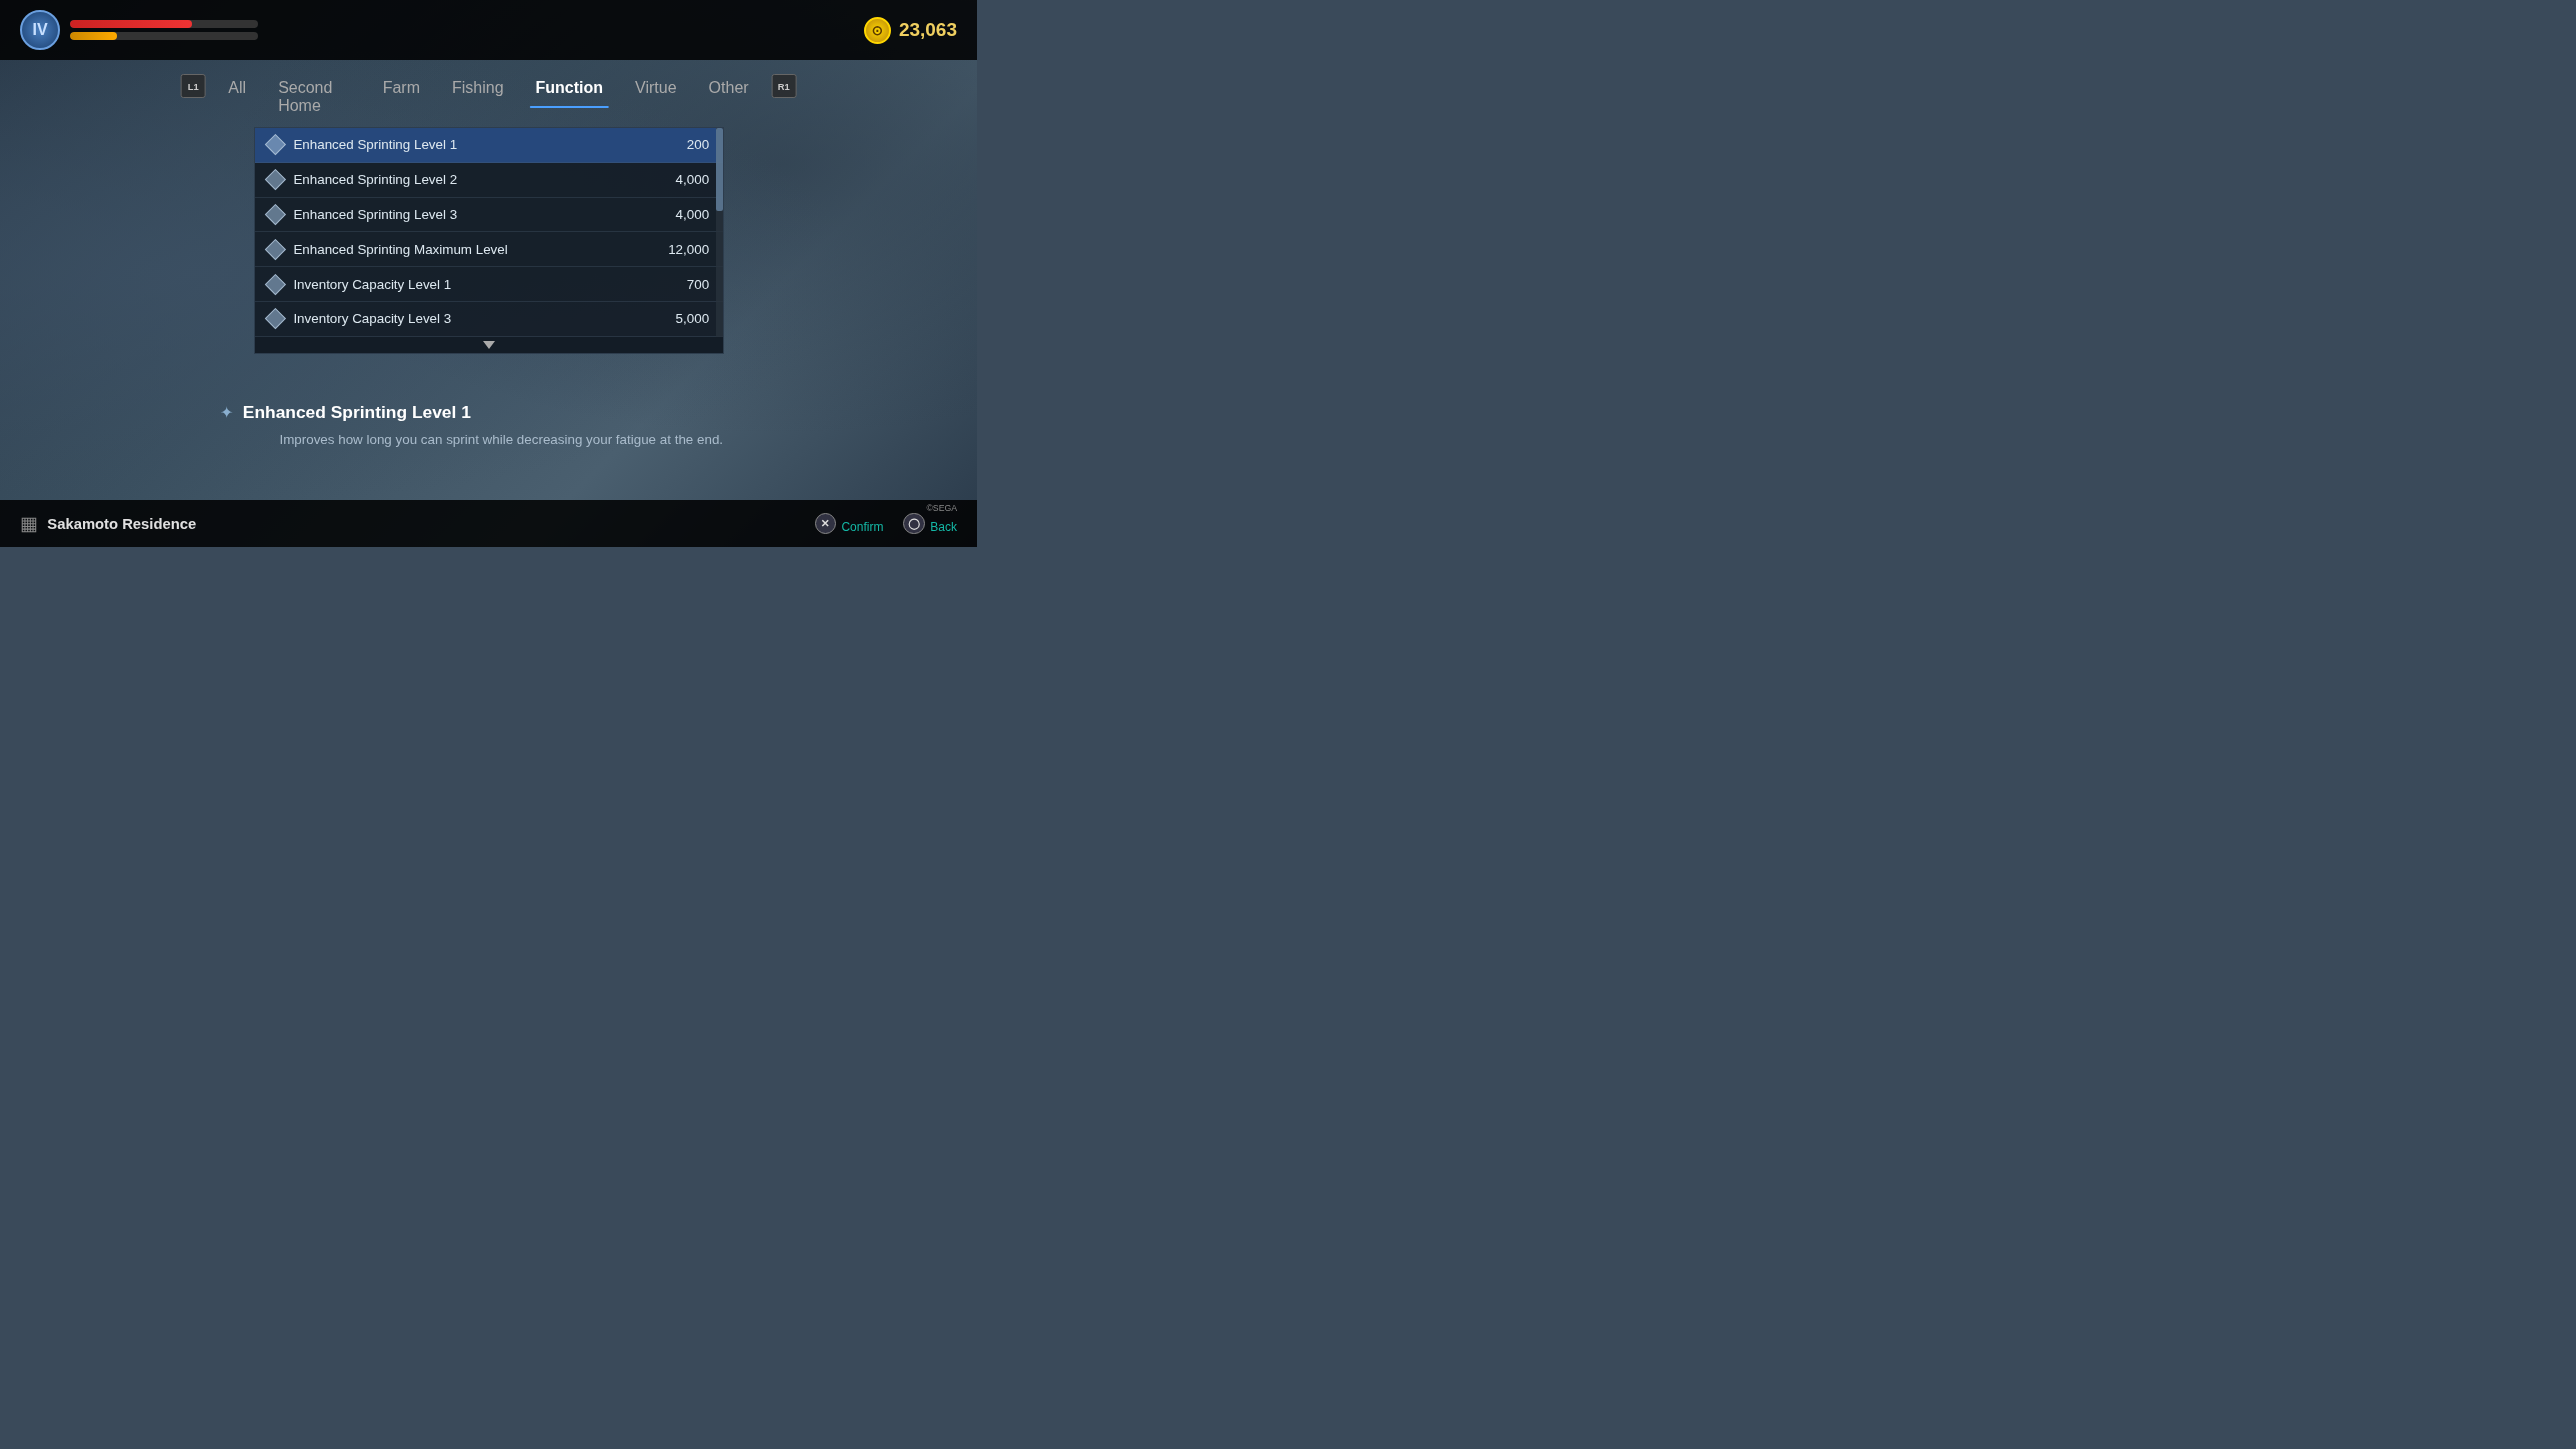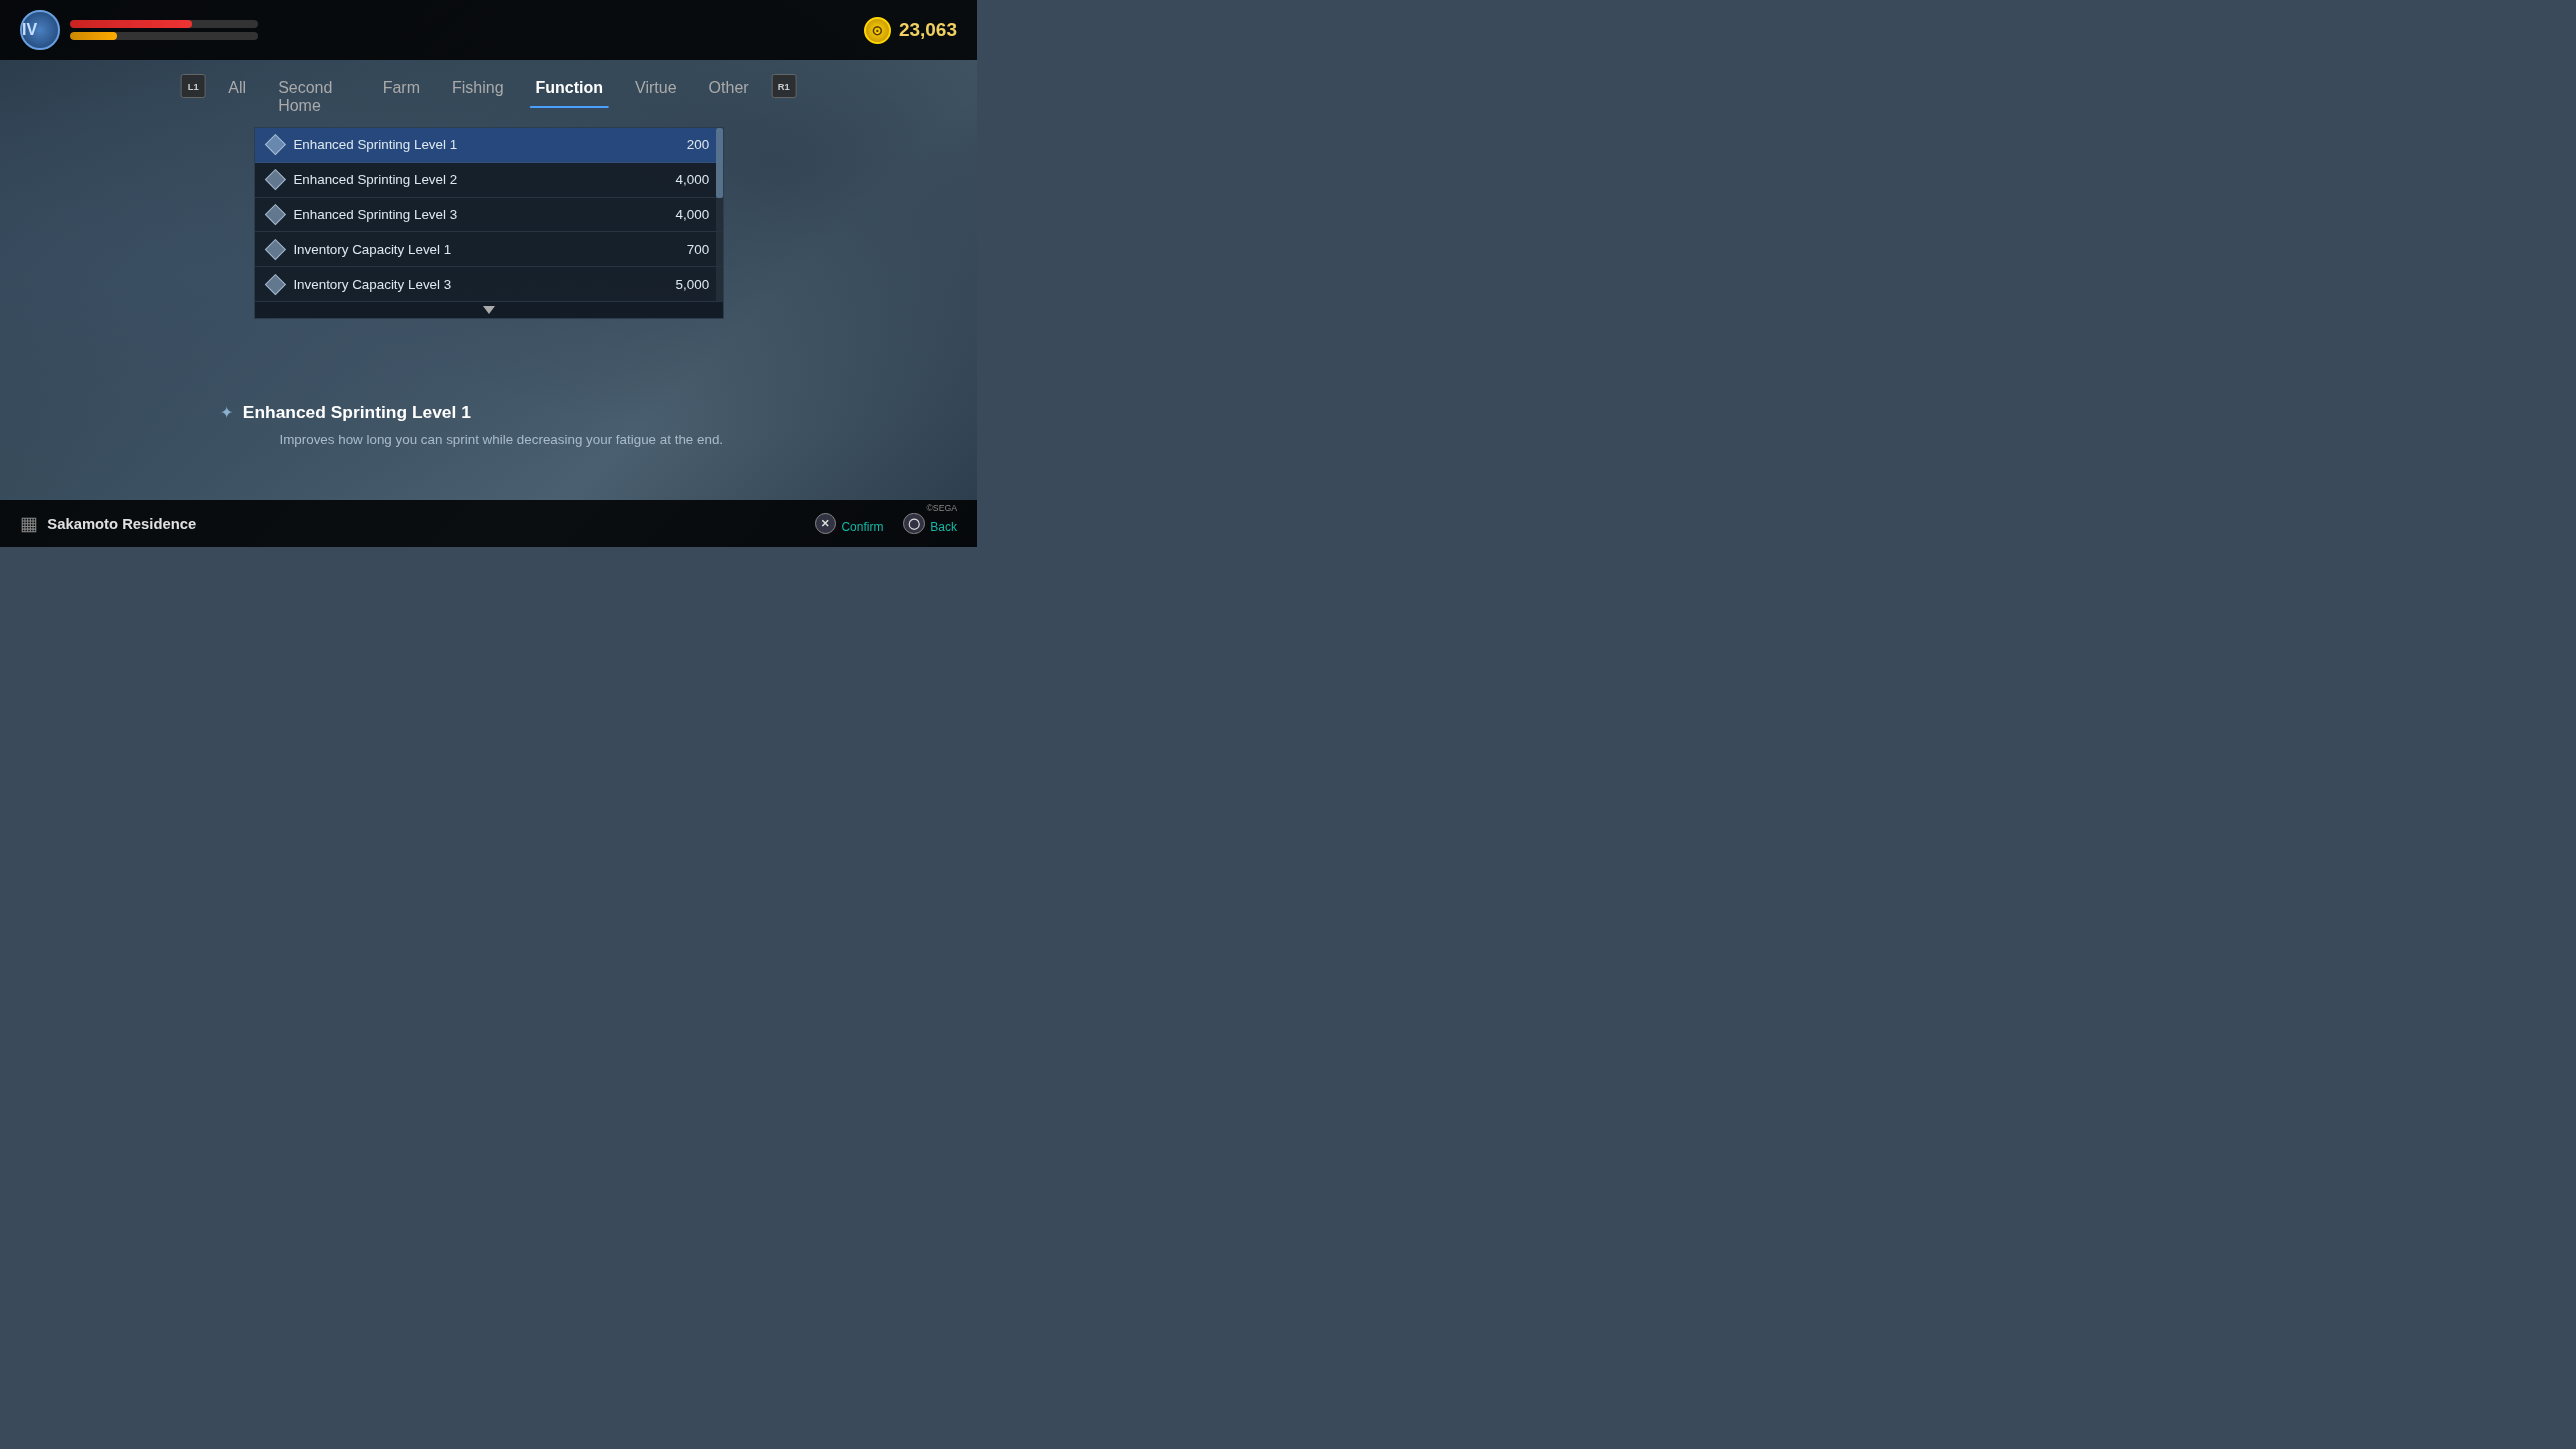--- a/index.html
+++ b/index.html
@@ -42,21 +42,21 @@
     }
 
     .level-badge {
       width: 40px;
       height: 40px;
       border-radius: 50%;
       background: radial-gradient(circle, #4a7fbf, #1a3f6f);
       border: 2px solid #6a9fdf;
       display: flex;
       align-items: center;
-      justify-content: flex-start;
+      justify-content: center;
       font-size: 16px;
       font-weight: bold;
       color: #c8e0ff;
     }
 
     .health-bars {
       display: flex;
       flex-direction: column;
       gap: 4px;
     }
@@ -428,20 +428,27 @@
     <div class="list-item">
       <div class="list-item-left">
         <div class="diamond-icon"></div>
         <span class="item-name">Enhanced Sprinting Level 3</span>
       </div>
       <span class="item-cost">4,000</span>
     </div>
     <div class="list-item">
       <div class="list-item-left">
         <div class="diamond-icon"></div>
+        <span class="item-name">Enhanced Sprinting Maximum Level</span>
+      </div>
+      <span class="item-cost">12,000</span>
+    </div>
+    <div class="list-item">
+      <div class="list-item-left">
+        <div class="diamond-icon"></div>
         <span class="item-name">Inventory Capacity Level 1</span>
       </div>
       <span class="item-cost">700</span>
     </div>
     <div class="list-item">
       <div class="list-item-left">
         <div class="diamond-icon"></div>
         <span class="item-name">Inventory Capacity Level 3</span>
       </div>
       <span class="item-cost">5,000</span>

